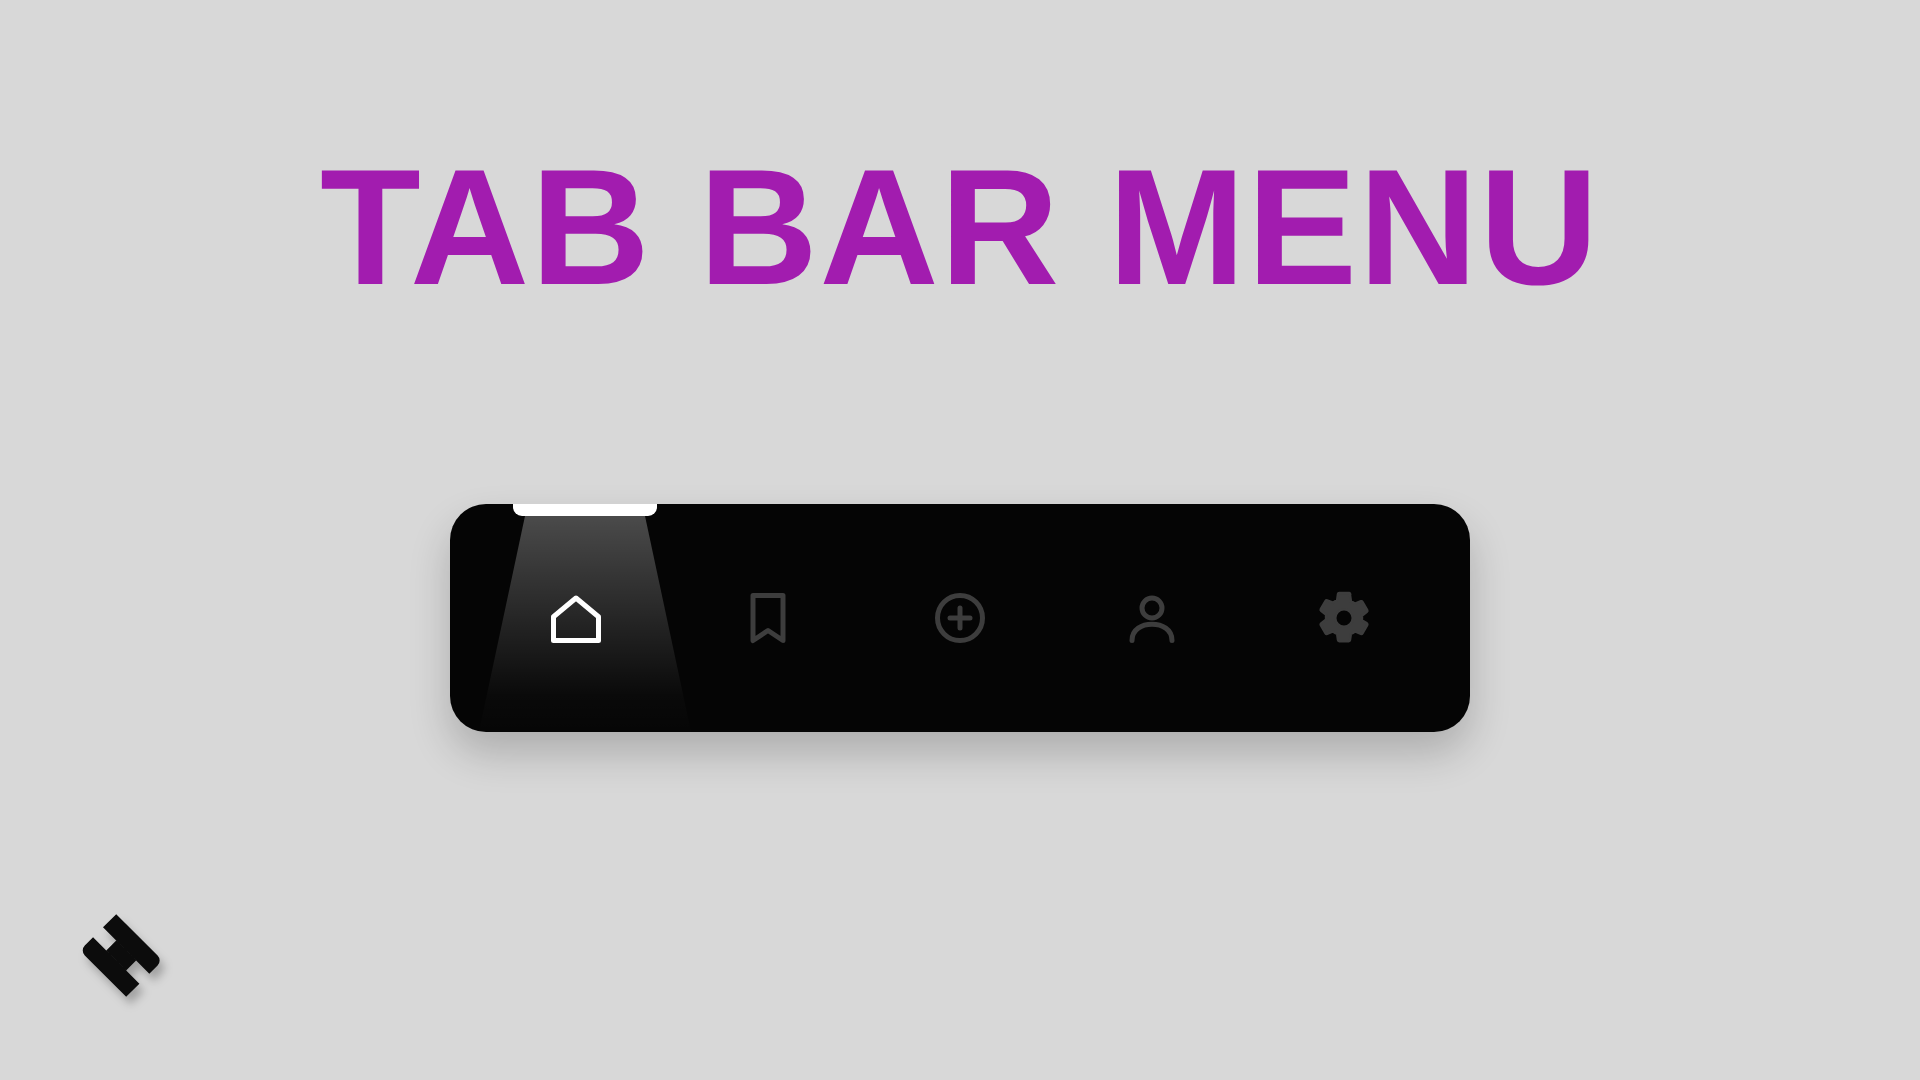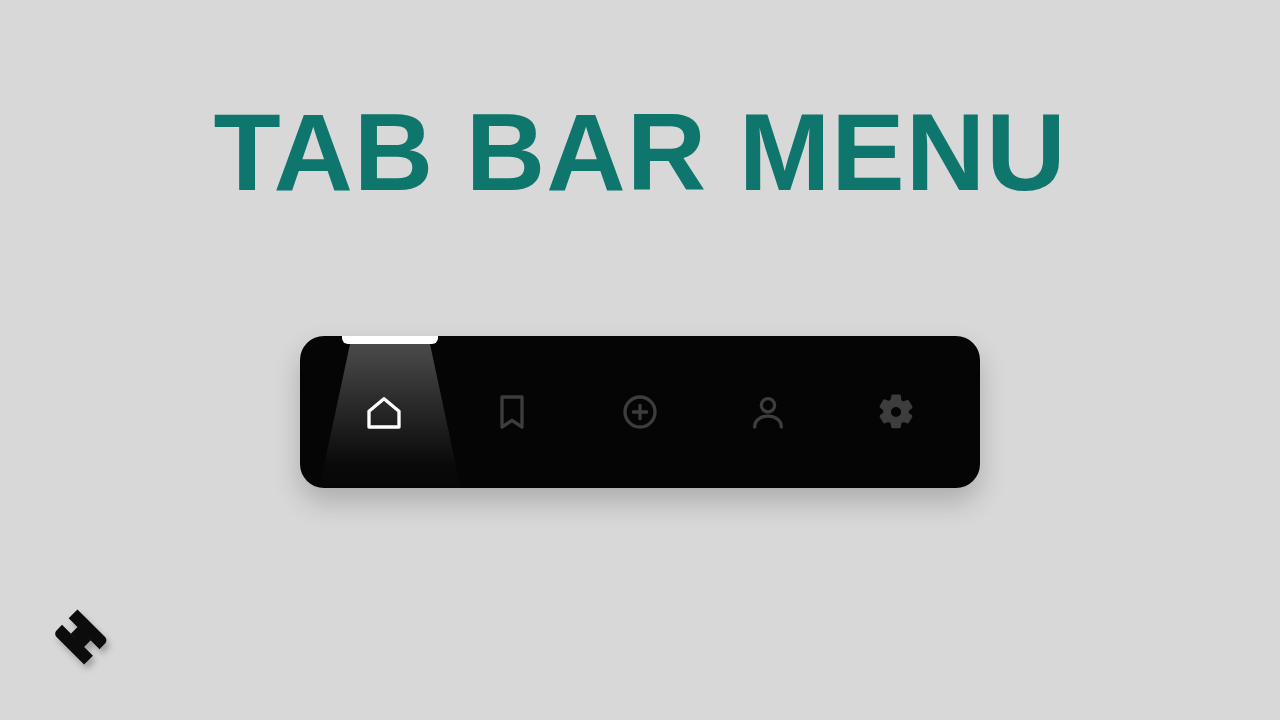--- a/index.html
+++ b/index.html
@@ -19,21 +19,21 @@
     }
     .title {
       position: absolute;
       top: 88px;
       left: 0;
       right: 0;
       text-align: center;
       font-size: 110px;
       font-weight: 700;
       letter-spacing: 1px;
-      color: #0f766e;
+      color: #a21caf;
     }
     .tab-bar {
       position: absolute;
       top: 336px;
       left: 50%;
       transform: translateX(-50%);
       width: 680px;
       height: 152px;
       background: #050505;
       border-radius: 24px;

